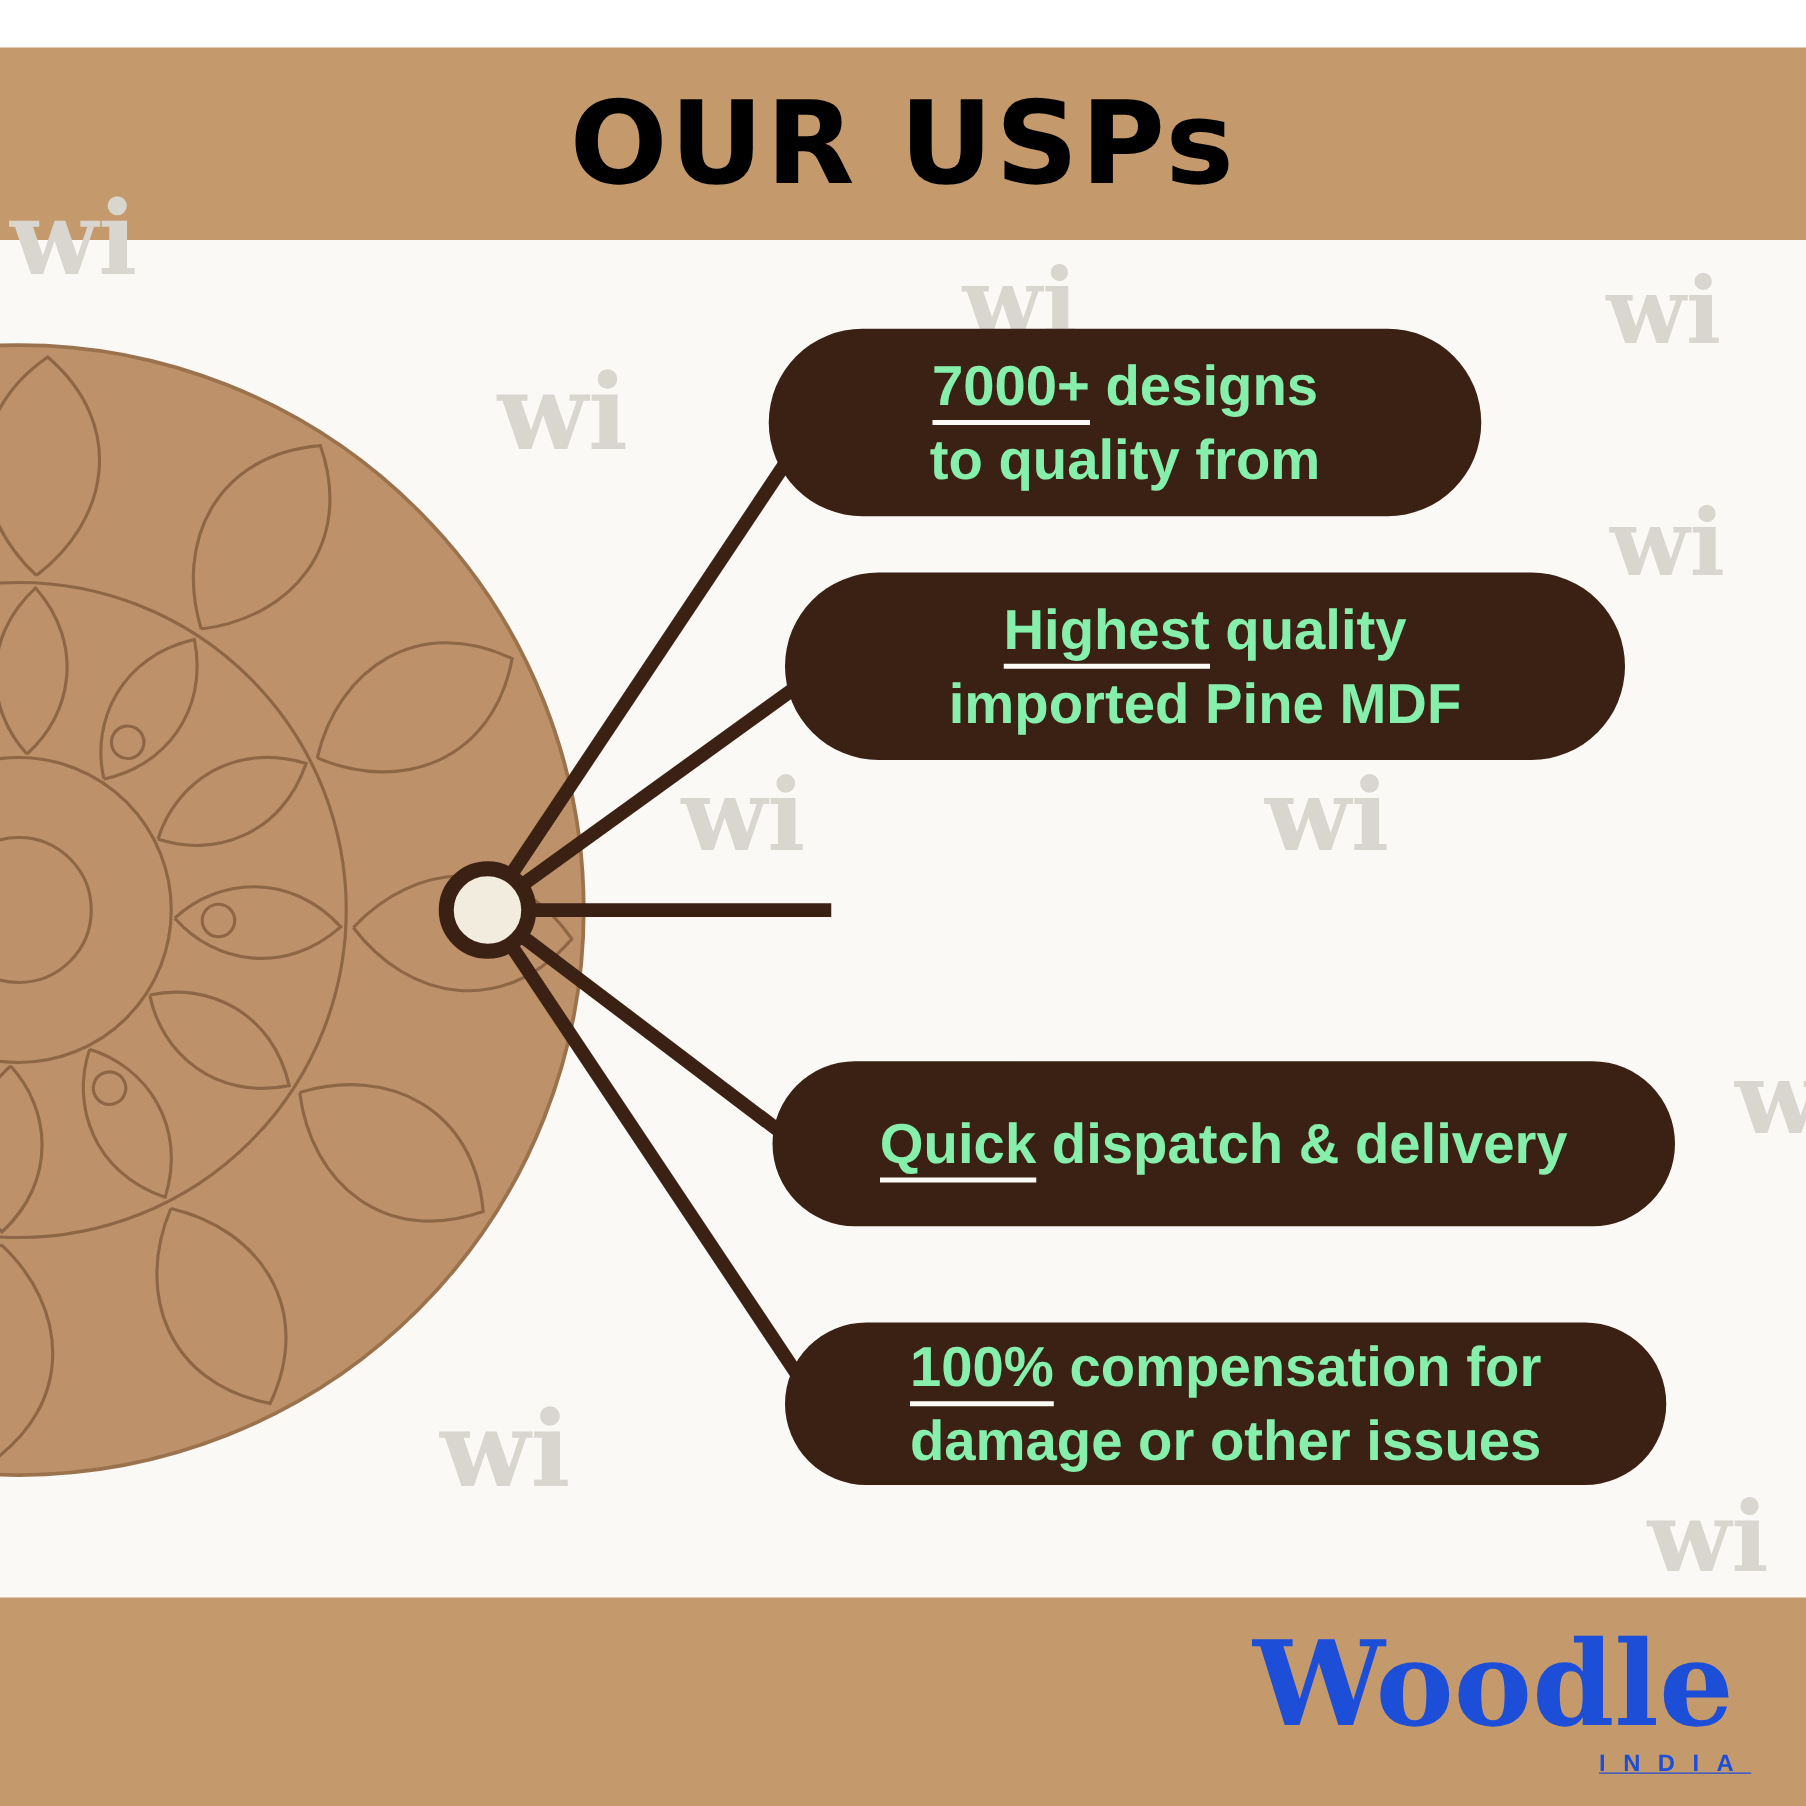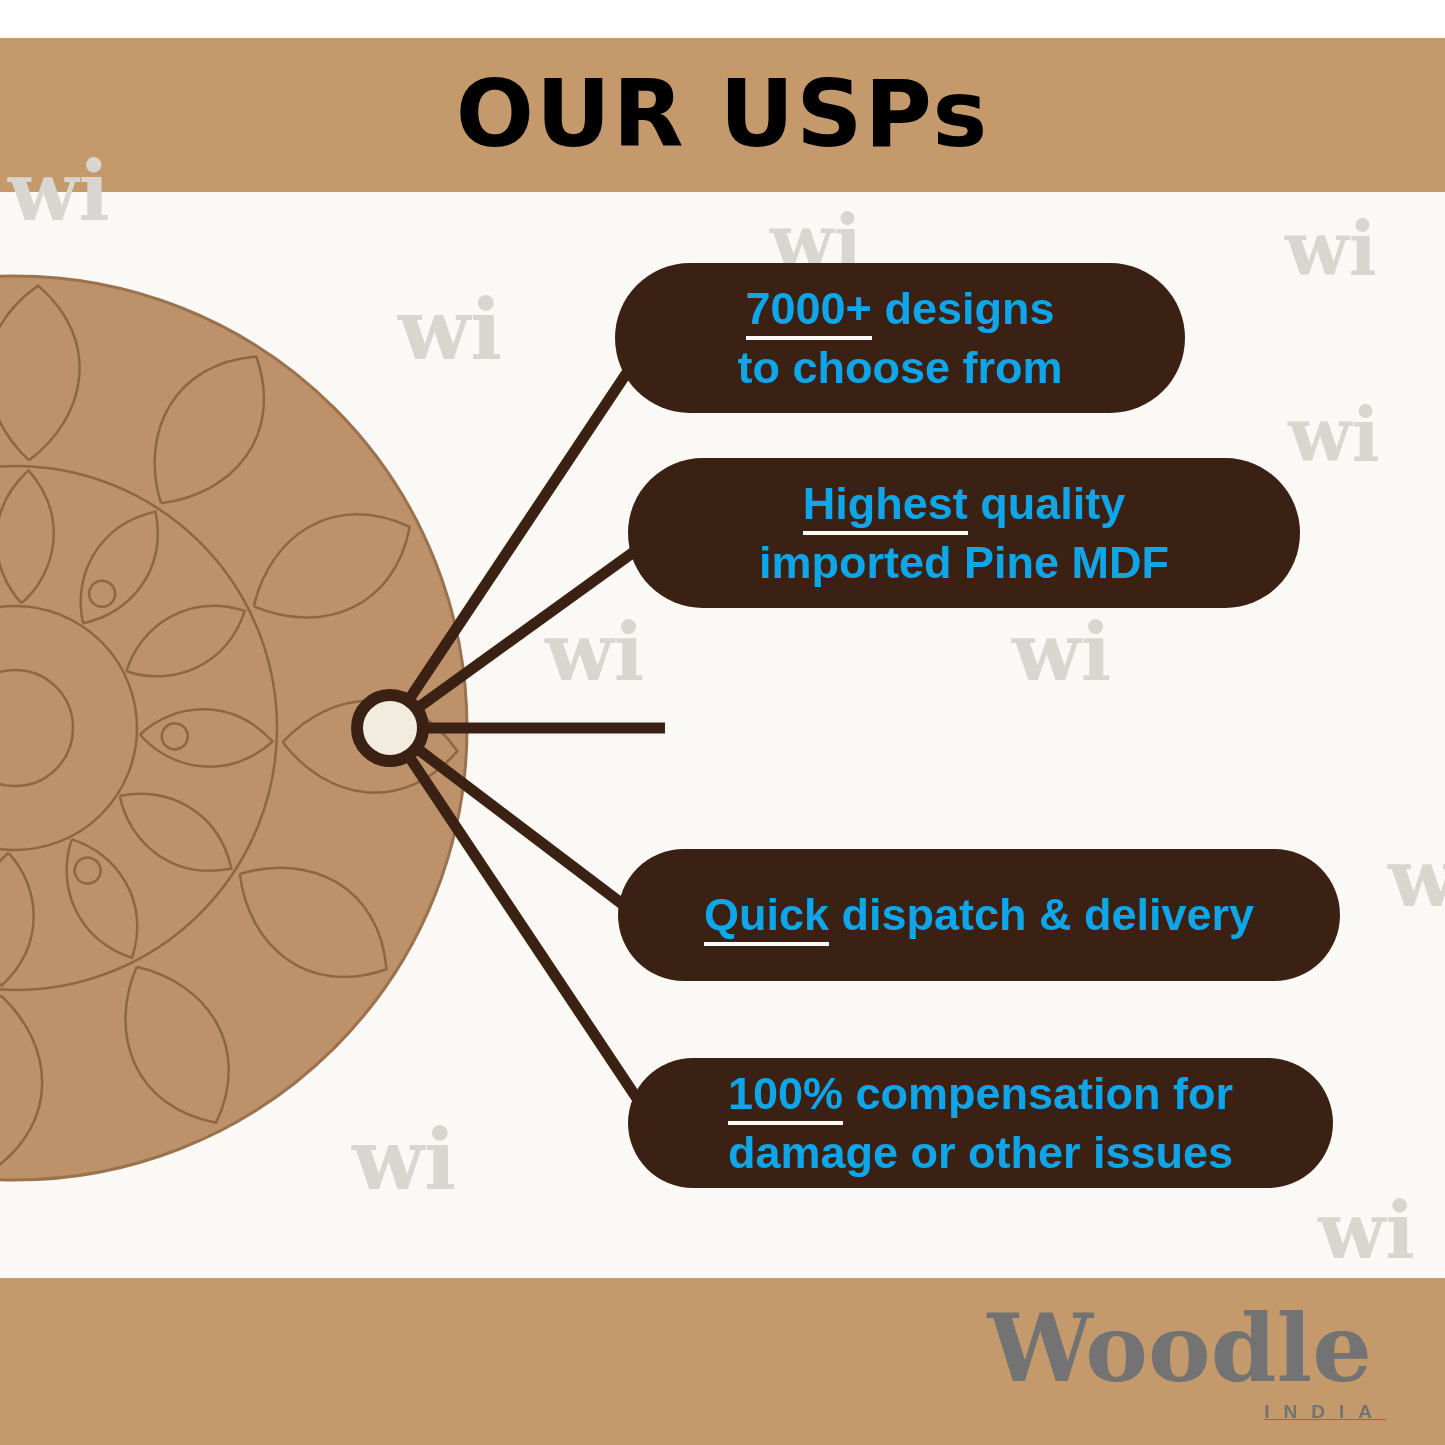--- a/index.html
+++ b/index.html
@@ -46,43 +46,43 @@
 
   
   .disc-svg { position:absolute; left:0; top:190px; }
   .lines-svg { position:absolute; left:0; top:0; }
 
   
   .pill {
     position:absolute;
     background:#3a2113;
     border-radius:90px;
-    color:#0ea5e9;
+    color:#86efac;
     display:flex; flex-direction:column;
     justify-content:center; align-items:center;
     text-align:center;
     font-weight:bold; font-size:45px; line-height:1.32;
     padding:0 16px; box-sizing:border-box;
   }
   .pline { white-space:nowrap; }
   .pline .u {
     border-bottom:4px solid #fdfbf6;
     padding-bottom:2px;
   }
 
   #pill1 { left:615px; top:263px; width:570px; height:150px; }
   #pill2 { left:628px; top:458px; width:672px; height:150px; }
   #pill3 { left:635px; top:653px; width:697px; height:150px; }
   #pill4 { left:618px; top:849px; width:722px; height:132px; }
   #pill5 { left:628px; top:1058px; width:705px; height:130px; }
 
   
   .logo {
-    position:absolute; right:73px; bottom:22px;
-    text-align:right; color:#737373;
+    position:absolute; right:58px; bottom:22px;
+    text-align:right; color:#1d4ed8;
   }
   .logo-word {
     font-family:"DejaVu Serif", serif;
     font-weight:bold; font-size:94px; line-height:1;
   }
   .logo-sub {
     font-family:"Liberation Sans", sans-serif;
     font-weight:bold; font-size:19px;
     letter-spacing:14px; margin-top:6px; margin-right:-14px;text-decoration:underline;
   }
@@ -160,21 +160,21 @@
       <line x1="390" y1="728" x2="660" y2="533"></line>
       <line x1="390" y1="728" x2="665" y2="728"></line>
       <line x1="390" y1="728" x2="650" y2="925"></line>
       <line x1="390" y1="728" x2="660" y2="1133"></line>
     </g>
     <circle cx="390" cy="728" r="33" fill="#f2ecdf" stroke="#3a2113" stroke-width="12"></circle>
   </svg>
 
   <div class="pill" id="pill1">
     <div class="pline"><span></span><span class="u">7000+</span><span> designs</span></div>
-    <div class="pline"><span>to choose from</span><span class="u"></span><span></span></div>
+    <div class="pline"><span>to quality from</span><span class="u"></span><span></span></div>
   </div>
 
   <div class="pill" id="pill2">
     <div class="pline"><span></span><span class="u">Highest</span><span> quality</span></div>
     <div class="pline"><span>imported Pine MDF</span><span class="u"></span><span></span></div>
   </div>
 
 
   <div class="pill" id="pill4">
     <div class="pline"><span></span><span class="u">Quick</span><span> dispatch &amp; delivery</span></div>

